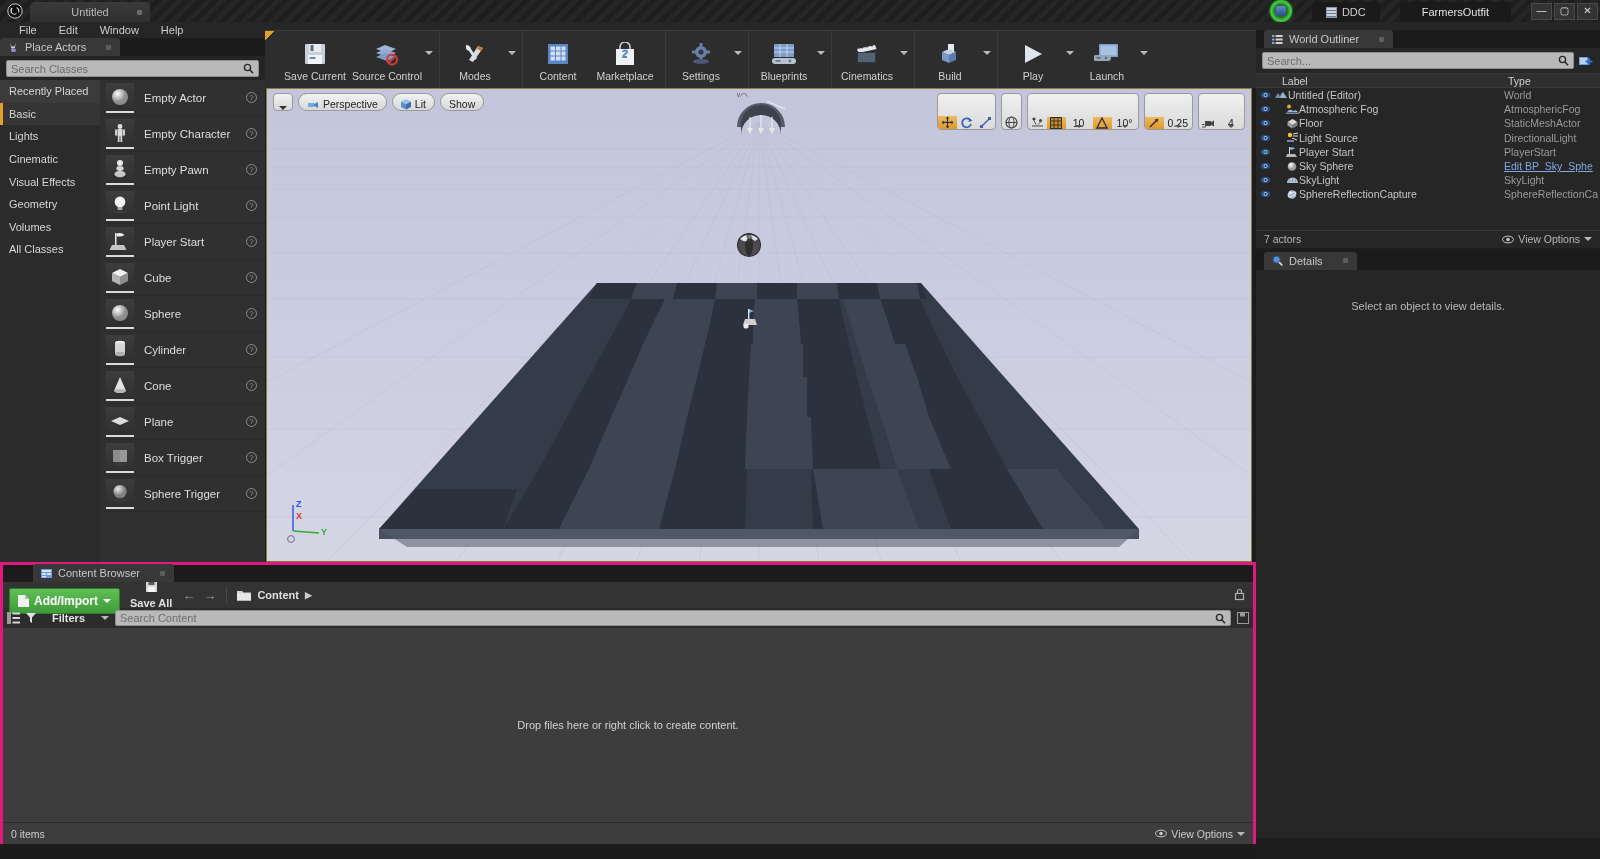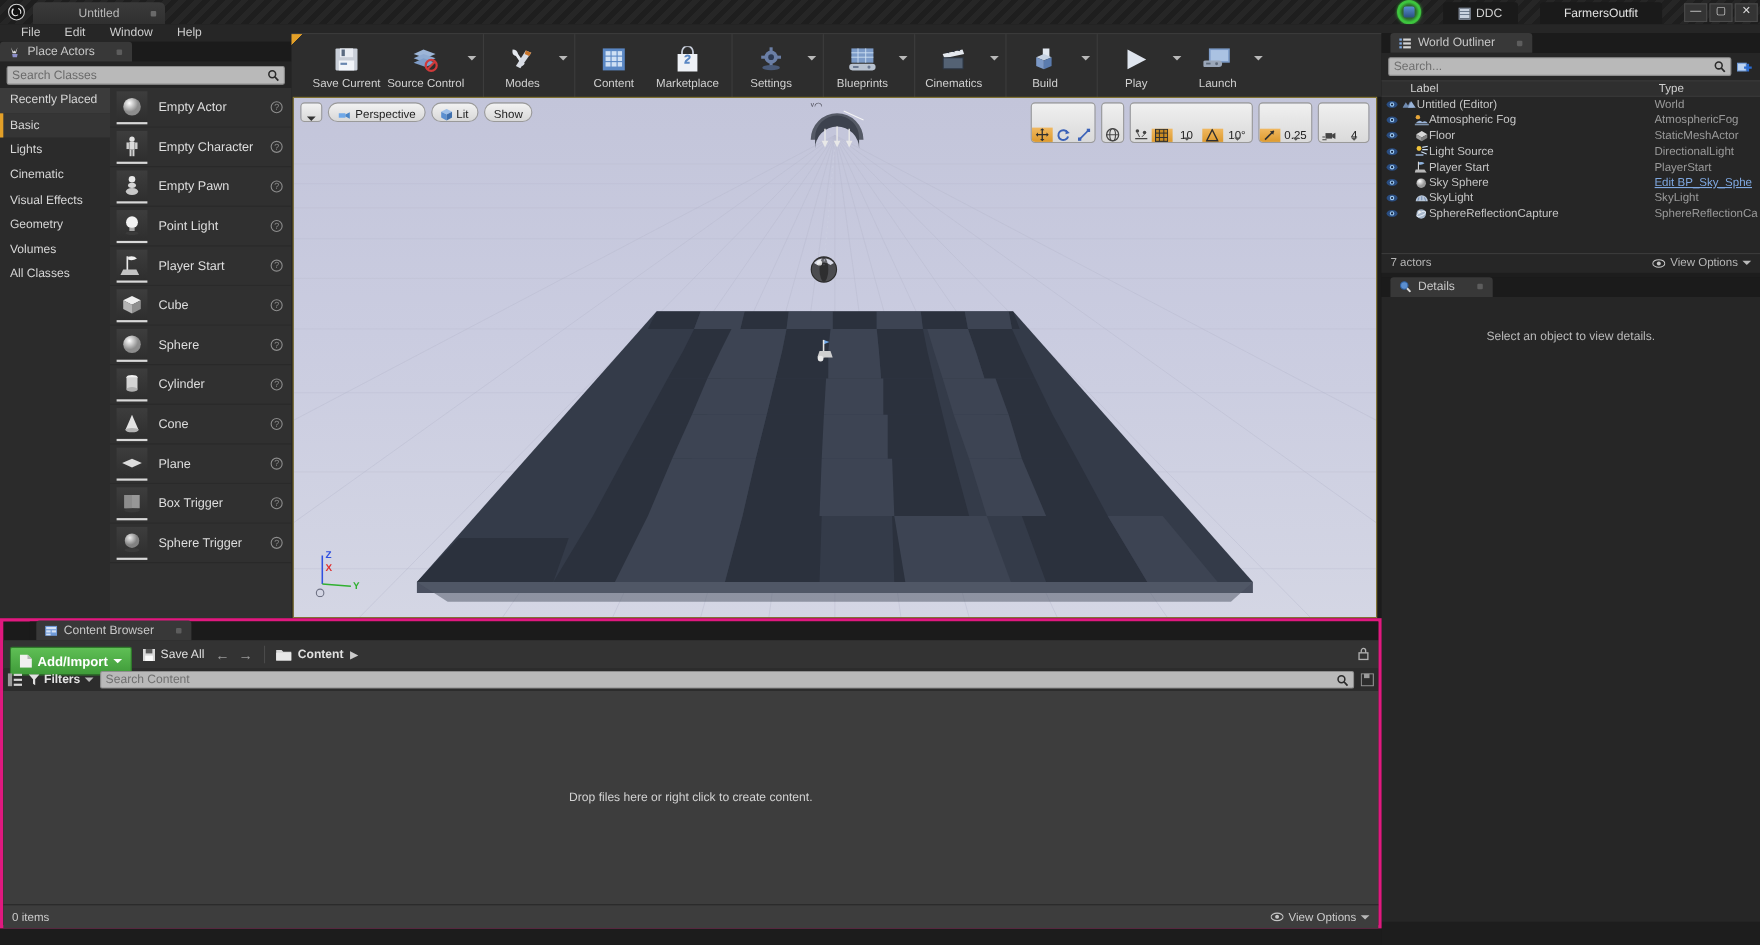--- a/index.html
+++ b/index.html
@@ -181,27 +181,27 @@
   .contentbrowser{
     position:absolute; left:0; top:562px; width:1256px; height:282px;
     border:3px solid #e0197f; background:#1b1b1b;
   }
   .cb-tabstrip{height:17px;background:#1b1b1b;display:flex;align-items:flex-end;padding-left:6px;margin-left:24px;}
   .cb-toolbar{height:26px;background:#333333;display:flex;align-items:center;padding:0 6px;gap:10px;}
   .addimport{
     height:19px;background:linear-gradient(#5fbf55,#3f9b39); border:1px solid #2f7a2b; border-radius:2px;
     display:flex;align-items:center;gap:5px;padding:12px 8px;color:#fff;font-size:12px;font-weight:bold;margin-top:12px;
   }
-  .saveall{display:flex;align-items:center;gap:5px;color:#e0e0e0;font-size:11px;font-weight:normal;}
+  .saveall{display:flex;align-items:center;gap:5px;color:#e0e0e0;font-size:11px;font-weight:bold;flex-direction:column;}
   .navarrows{display:flex;align-items:center;gap:8px;color:#9a9a9a;font-size:13px;}
   .vdiv{width:1px;height:16px;background:#4a4a4a;}
   .crumb{display:flex;align-items:center;gap:6px;color:#e0e0e0;font-size:11px;font-weight:bold;}
   .lockic{margin-left:auto;width:14px;height:14px;}
   .cb-filterrow{height:20px;background:#2c2c2c;display:flex;align-items:center;gap:6px;padding:0 4px;}
-  .filters{display:flex;align-items:center;gap:4px;color:#e3e3e3;font-size:11px;font-weight:bold;}
+  .filters{display:flex;align-items:center;gap:16px;color:#e3e3e3;font-size:11px;font-weight:bold;}
   .cb-search{flex:1;height:16px;background:#b9b9b9;border:1px solid #8e8e8e;border-radius:2px;
     display:flex;align-items:center;padding:0 4px;}
   .cb-search input{flex:1;background:transparent;border:0;outline:0;font-family:"Liberation Sans",sans-serif;font-size:11px;color:#3a3a3a;}
   .cb-search input::placeholder{color:#6f6f6f;}
   .cb-main{height:194px;background:#3d3d3d;display:flex;align-items:center;justify-content:center;}
   .cb-empty{color:#d2d2d2;font-size:11px;}
   .cb-footer{height:22px;background:#3d3d3d;border-top:1px solid #2a2a2a;display:flex;align-items:center;padding:0 8px;color:#cccccc;font-size:10.5px;}
   .cb-viewopts{margin-left:auto;display:flex;align-items:center;gap:4px;}
   svg{display:block;}
 </style>

